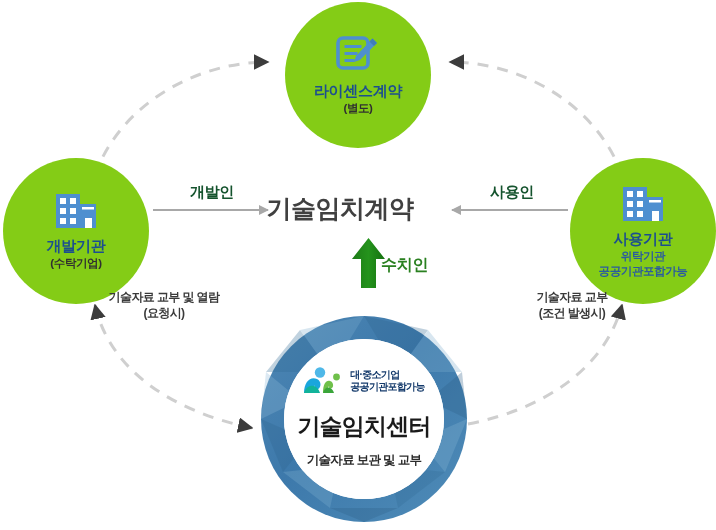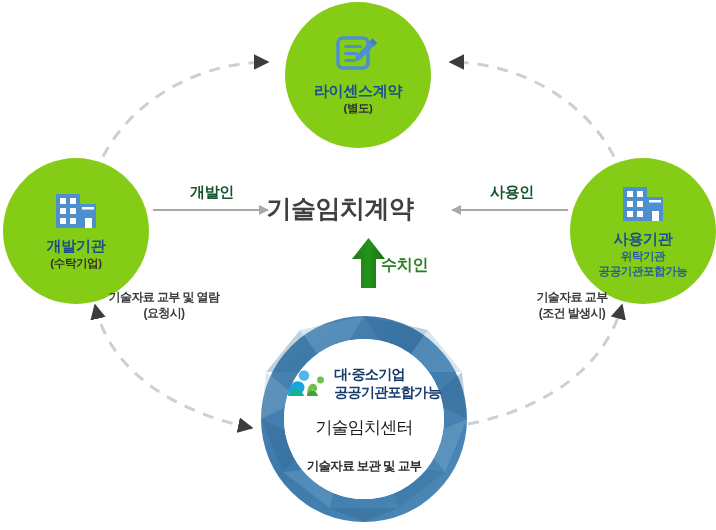--- a/index.html
+++ b/index.html
@@ -161,40 +161,40 @@
     padding-top: 27px;
     box-sizing: border-box;
   }
   .foundation-logo {
     display: flex;
     align-items: center;
     gap: 5px;
     margin-bottom: 15px;
   }
   .foundation-text {
-    font-size: 14px;
+    font-size: 10px;
     font-weight: bold;
     color: #143a6b;
     line-height: 1.25;
     letter-spacing: -0.7px;
     text-align: left;
     white-space: nowrap;
   }
   .center-name {
-    font-size: 17px;
-    font-weight: normal;
+    font-size: 23px;
+    font-weight: bold;
     color: #1a1a1a;
     letter-spacing: -0.8px;
   }
   .center-desc {
     font-size: 12.5px;
     font-weight: bold;
     color: #2b2b2b;
     letter-spacing: -0.7px;
-    margin-top: 19px;
+    margin-top: 10px;
   }
 </style>
 </head>
 <body>
 
 <div id="canvas">
 
   <svg id="svg-layer" viewBox="0 0 716 530">
     <defs>
       <marker id="arrowDark" viewBox="0 0 10 10" refX="9" refY="5" markerWidth="5.2" markerHeight="5.2" orient="auto-start-reverse">

